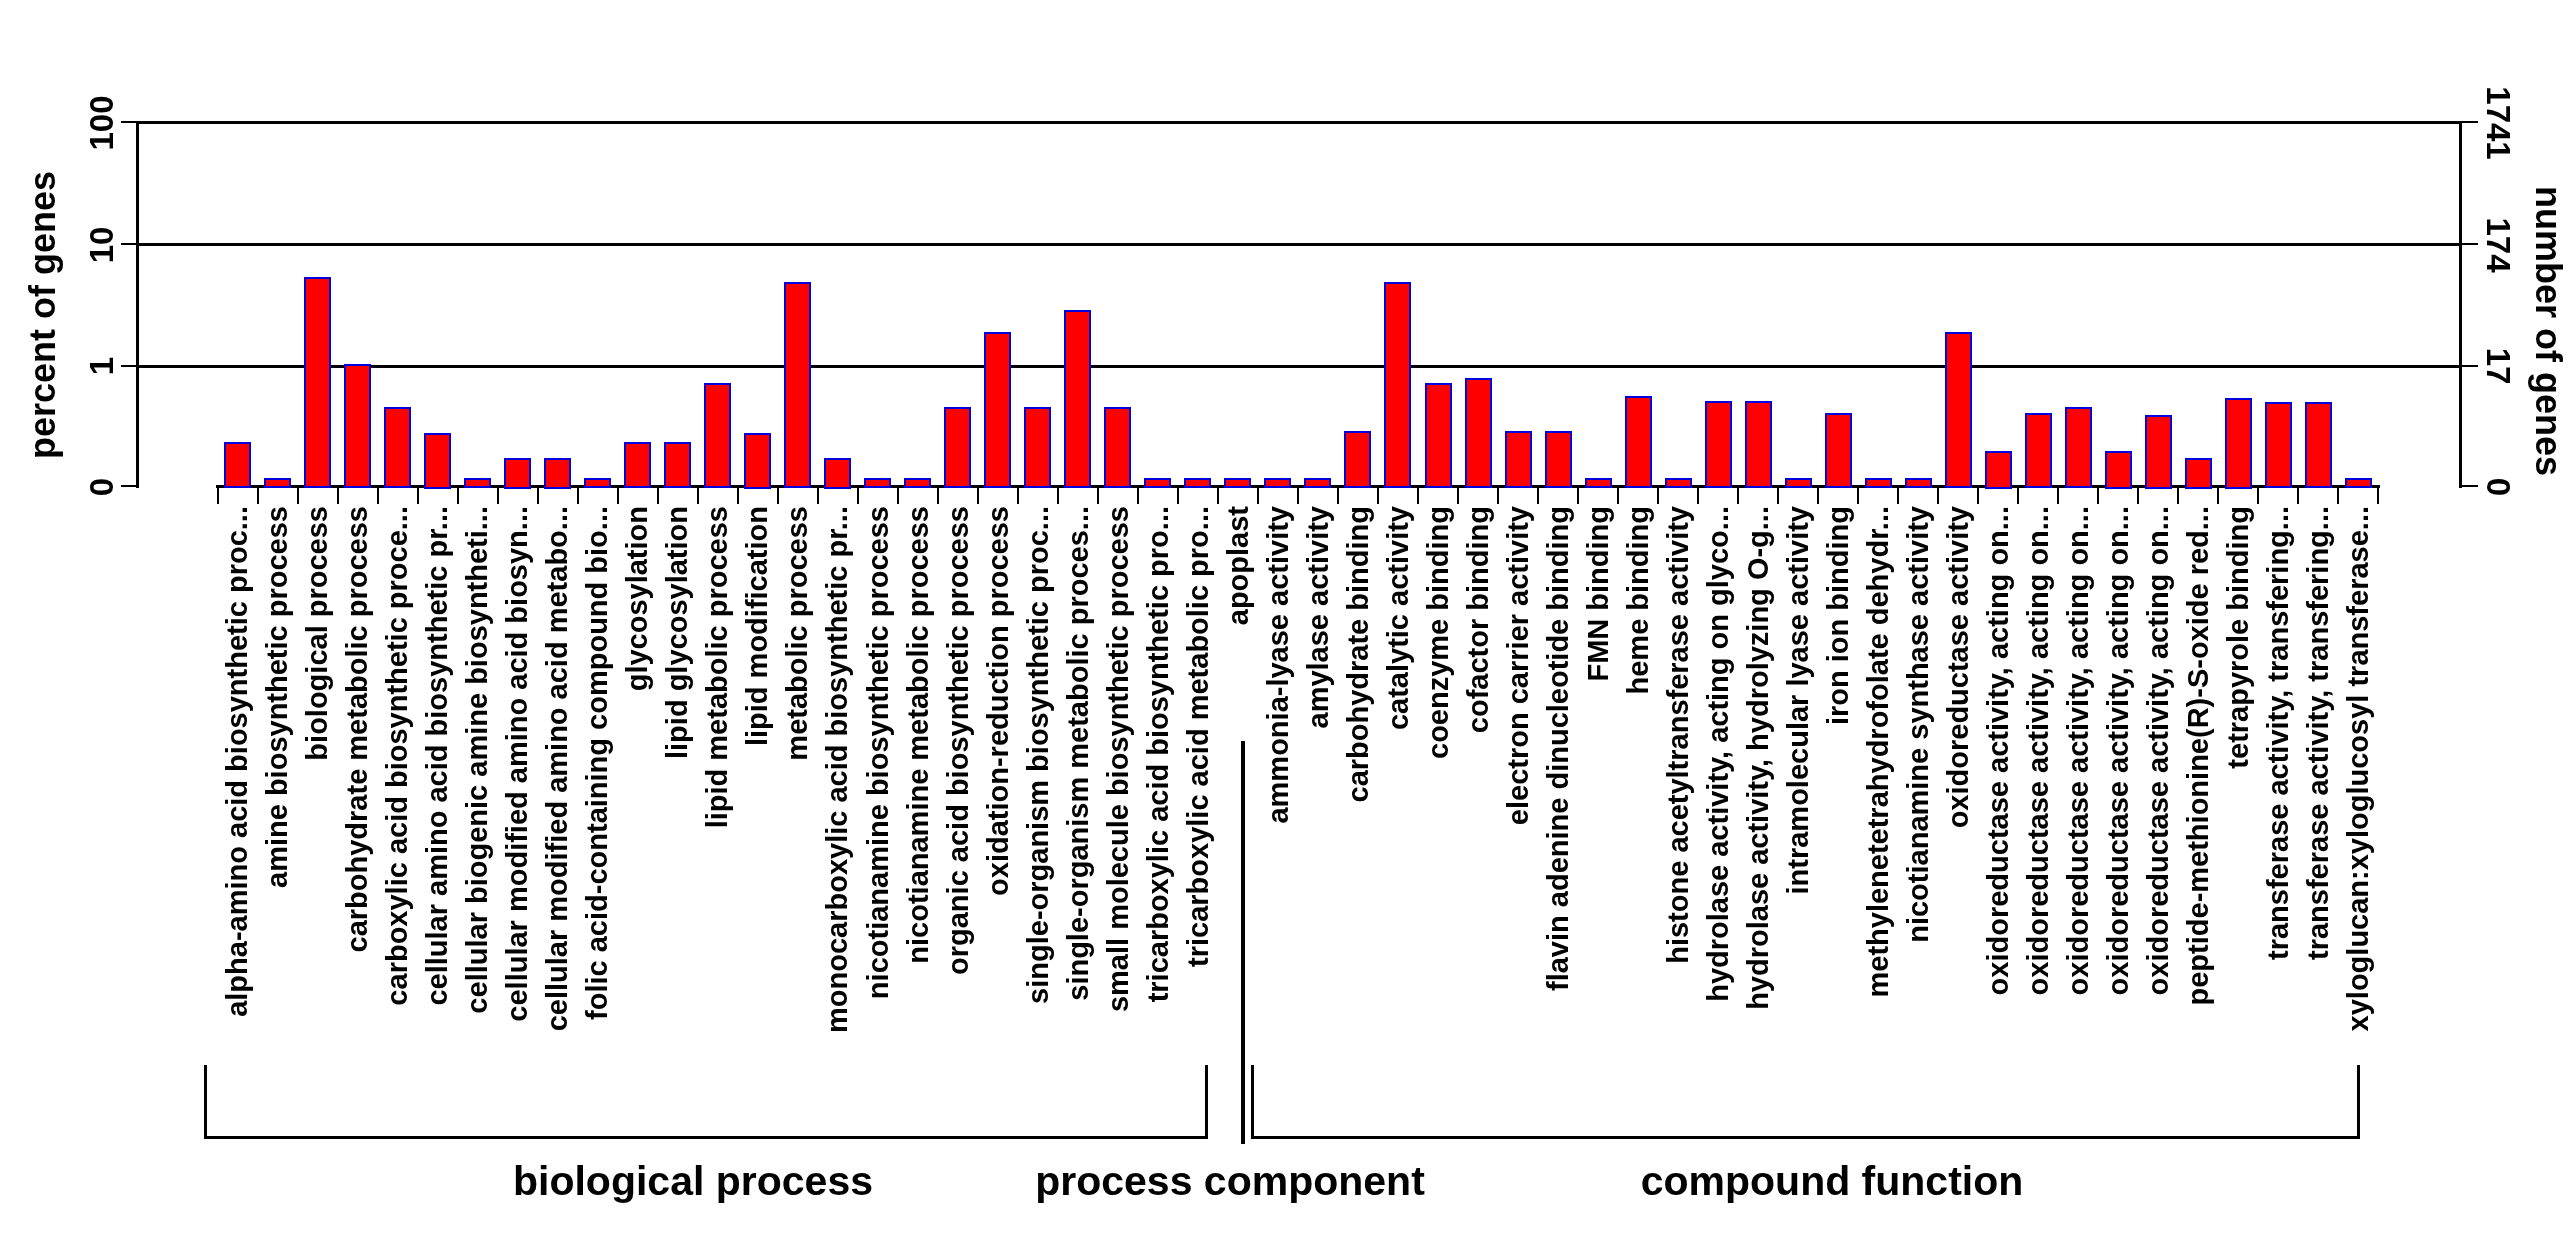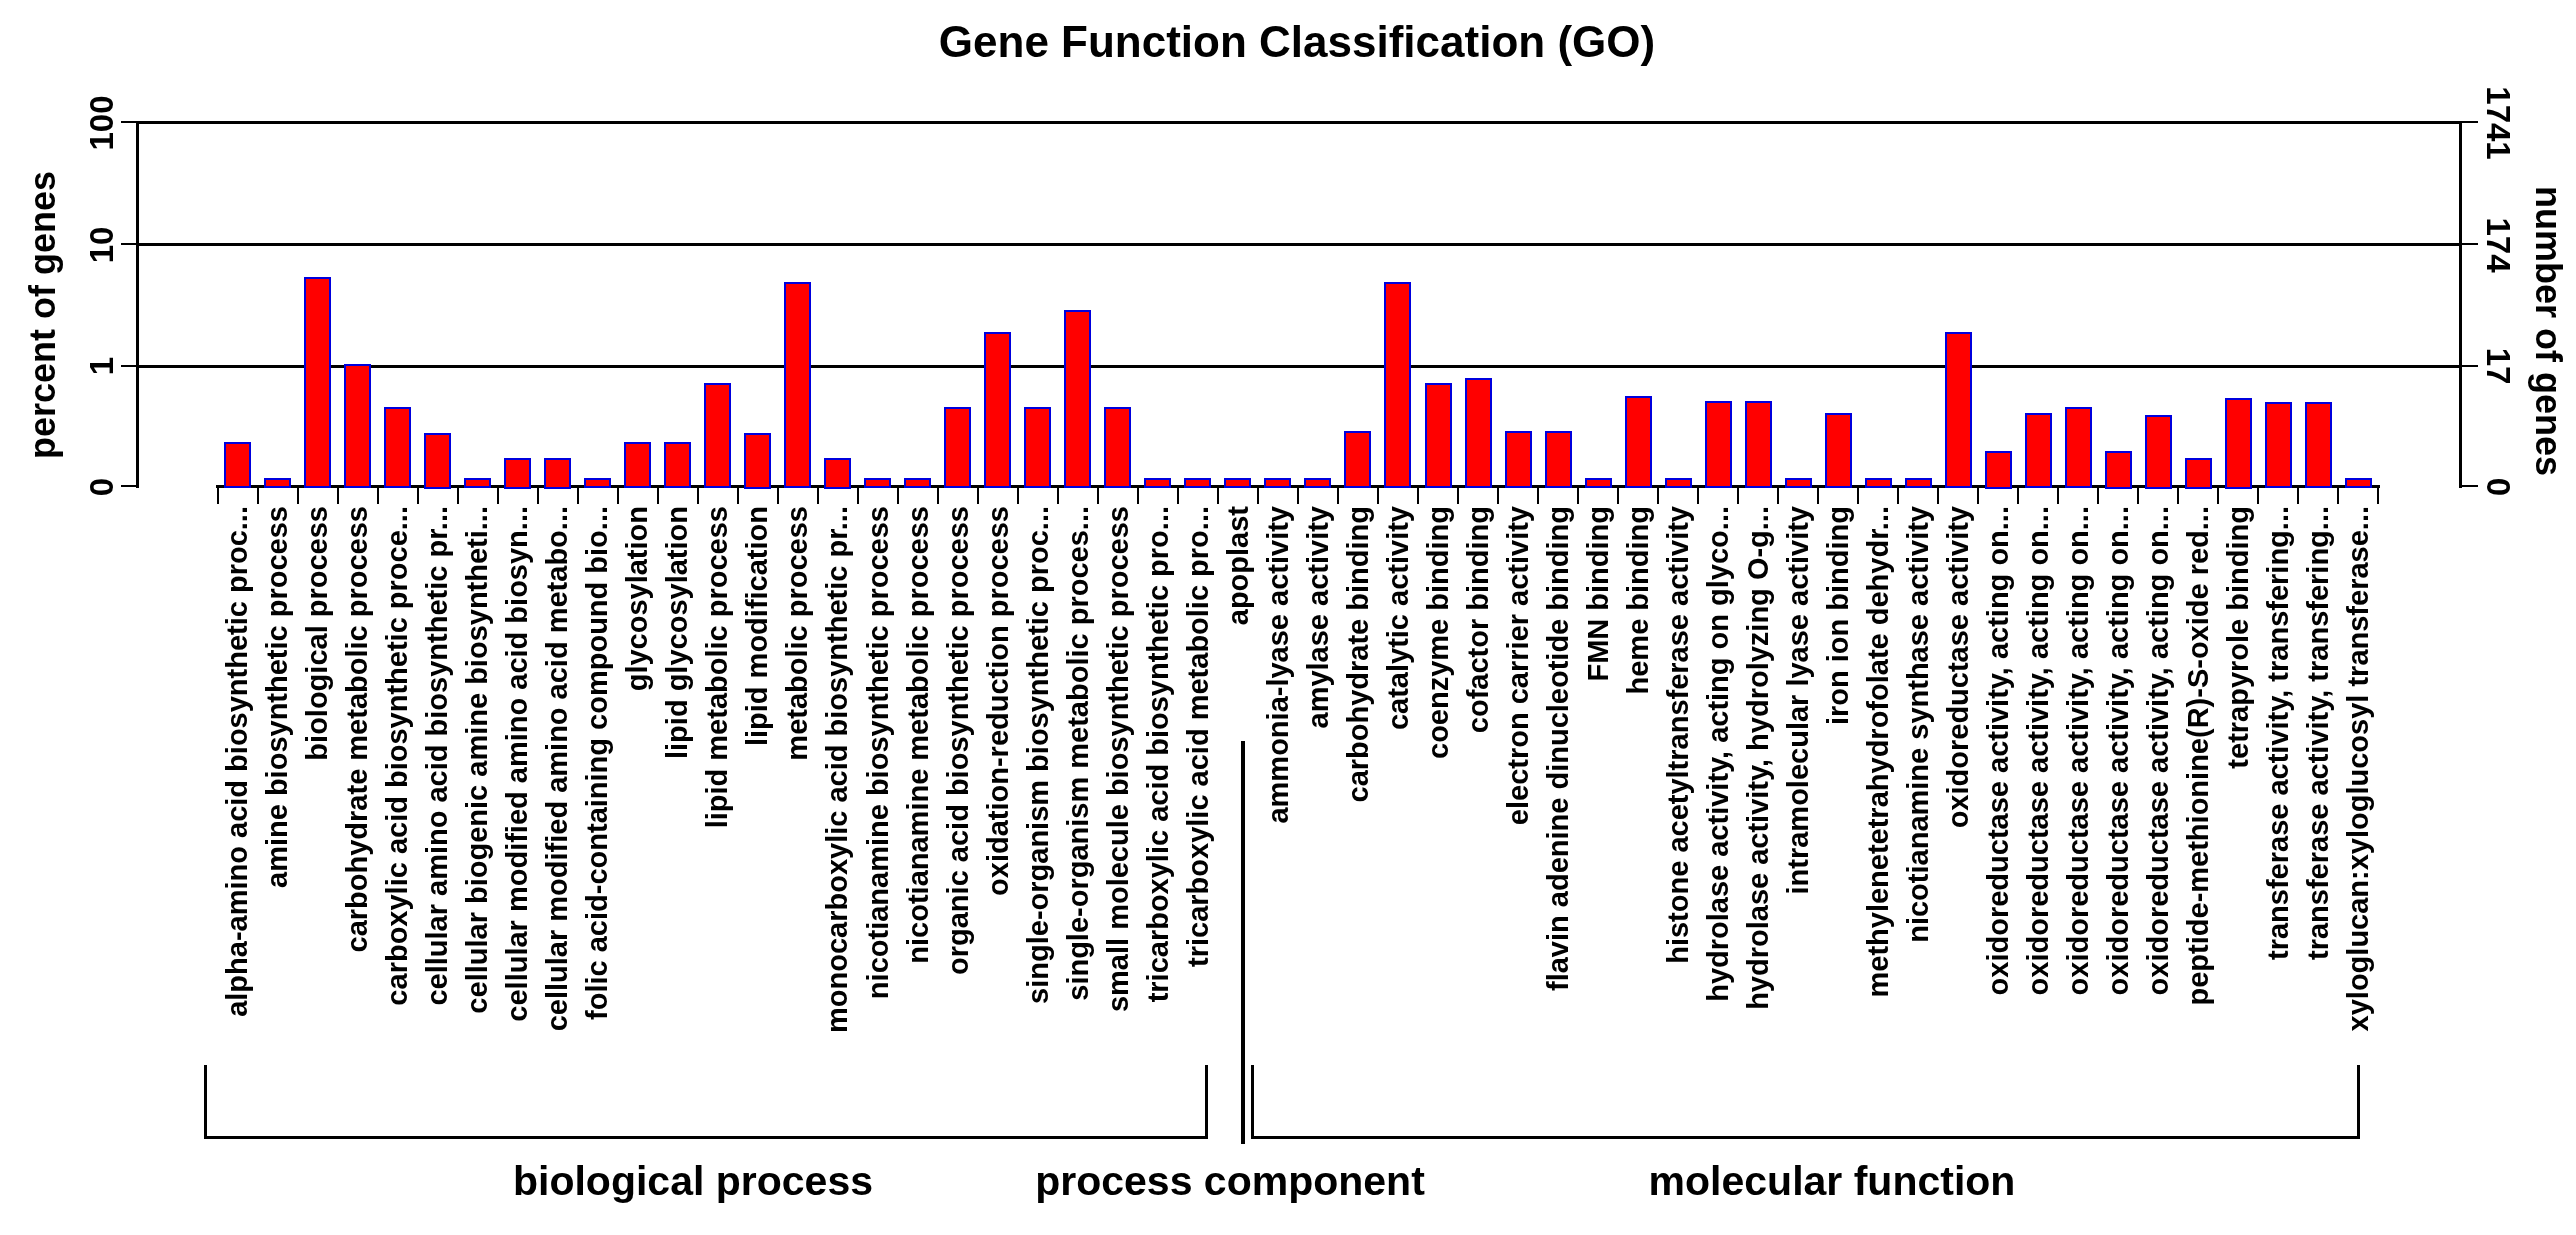--- a/index.html
+++ b/index.html
@@ -22,21 +22,20 @@
   .axtitle-right{position:absolute;left:2567px;top:331px;white-space:nowrap;font-size:36px;line-height:38px;
        transform-origin:0 0;transform:rotate(90deg) translateX(-50%);}
   .bracket{position:absolute;border-left:3.9px solid #000;border-right:3.9px solid #000;
            border-bottom:3.9px solid #000;box-sizing:border-box;}
   .grouplabel{position:absolute;transform:translateX(-50%);font-size:41px;white-space:nowrap;}
 </style>
 </head>
 <body>
 
 <div id="chart">
-  <div class="title">Gene Function Classification (GO)</div>
   <div class="axtitle-left">percent of genes</div>
   <div class="axtitle-right">number of genes</div>
   <div id="plot">
       <div class="hline" style="left: 138px; top: 121px; width: 2323px; height: 3.2px;"></div>
       <div class="hline" style="left: 138px; top: 243px; width: 2323px; height: 3.2px;"></div>
       <div class="hline" style="left: 138px; top: 365px; width: 2323px; height: 3.2px;"></div>
       <div class="vline" style="left: 136px; top: 121px; width: 3.2px; height: 367px;"></div>
       <div class="vline" style="left: 2459px; top: 121px; width: 3.2px; height: 367px;"></div>
       <div class="tick" style="left: 121px; top: 121px; width: 17.3px; height: 2.4px;"></div>
       <div class="tick" style="left: 2461px; top: 121px; width: 17.3px; height: 2.4px;"></div>
@@ -218,16 +217,16 @@
       <div class="xlabel" style="position: absolute; left: 2304px; top: 506px;">transferase activity, transfering...</div>
       <div class="bar" title="xyloglucan:xyloglucosyl transferase... — 0.07%" style="left: 2345px; top: 478px; width: 27px; height: 10px;"></div>
       <div class="xlabel" style="position: absolute; left: 2344px; top: 506px;">xyloglucan:xyloglucosyl transferase...</div>
     </div>
   <div id="groups">
       <div class="bracket" style="left: 204px; top: 1065px; width: 1004px; height: 74px;"></div>
       <div class="vline" style="left: 1241px; top: 741px; width: 3.9px; height: 403px;"></div>
       <div class="bracket" style="left: 1251px; top: 1065px; width: 1109px; height: 74px;"></div>
       <div class="grouplabel" style="position: absolute; left: 693px; top: 1158px;">biological process</div>
       <div class="grouplabel" style="position: absolute; left: 1230px; top: 1158px;">process component</div>
-      <div class="grouplabel" style="position: absolute; left: 1832px; top: 1158px;">molecular function</div>
+      <div class="grouplabel" style="position: absolute; left: 1832px; top: 1158px;">compound function</div>
     </div>
 </div>
 
 
 </body></html>

